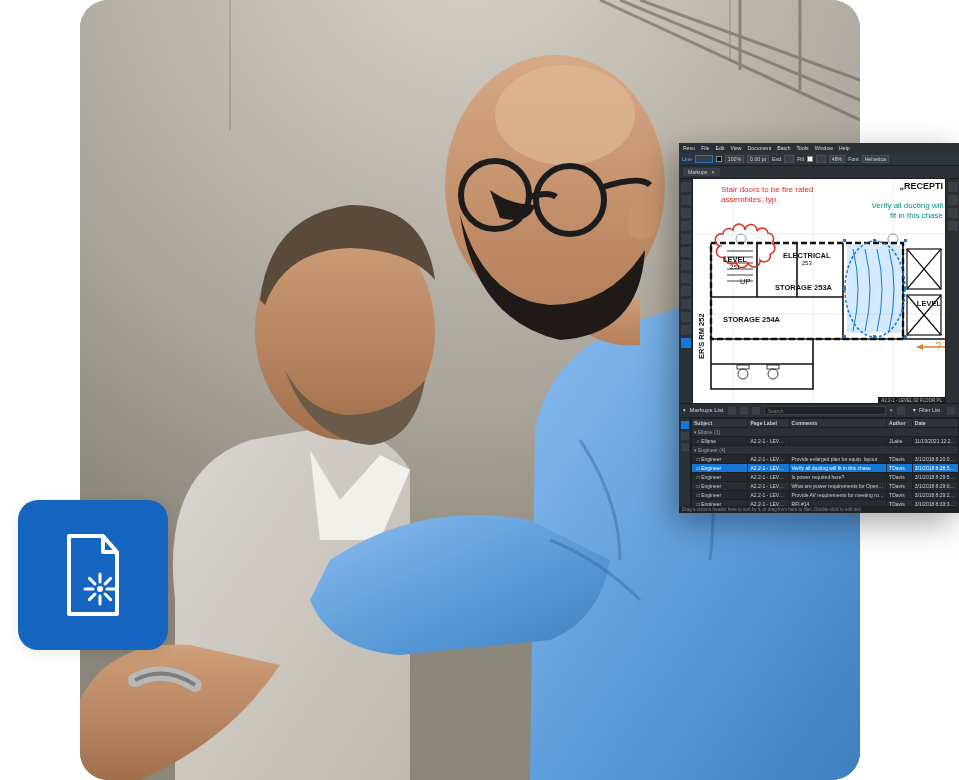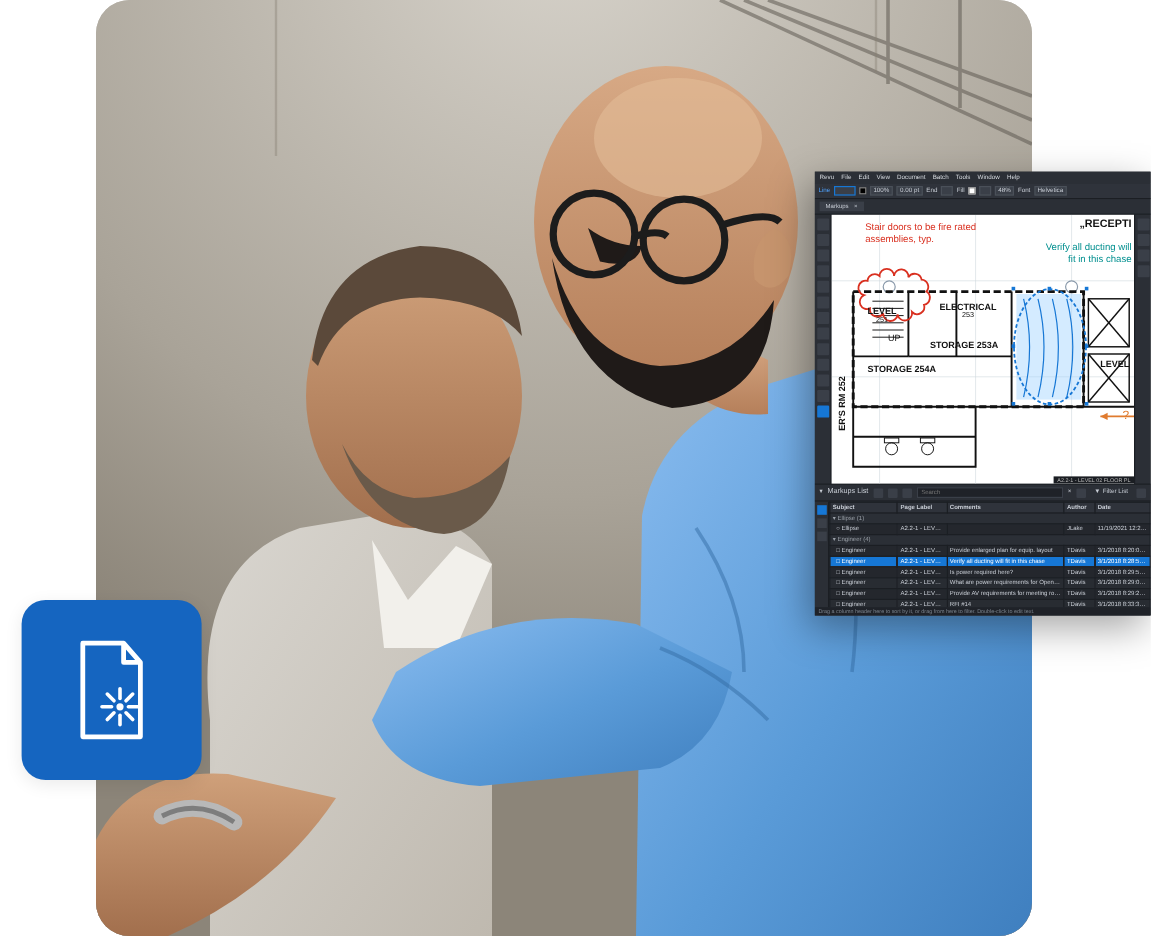--- a/index.html
+++ b/index.html
@@ -489,21 +489,21 @@
         <span class="room-sub">251</span>
       </div>
       <div class="room-label" style="left:30px; top:98px; font-weight:400;margin-left:17px;">UP</div>
       <div class="room-label" style="left:90px; top:72px;">
         <span>ELECTRICAL</span>
         <span class="room-sub">253</span>
       </div>
       <div class="room-label" style="left:82px; top:104px;">
         <span>STORAGE</span> <span>253A</span>
       </div>
-      <div class="room-label" style="left:30px; top:124px;">
+      <div class="room-label" style="left:30px; top:136px;">
         <span>STORAGE</span> <span>254A</span>
       </div>
       <div class="room-label" style="left:4px; top:180px; transform:rotate(-90deg); transform-origin:left top;">
         <span>ER'S RM</span> <span>252</span>
       </div>
       <div class="room-label" style="right:4px; top:120px;">LEVEL</div>
       <div style="position:absolute; right:4px; top:162px; color:#e07b2e; font-size:10px;">?</div>
 
       <div class="pagenum">A2.2-1 - LEVEL 02 FLOOR PL</div>
     </div>

